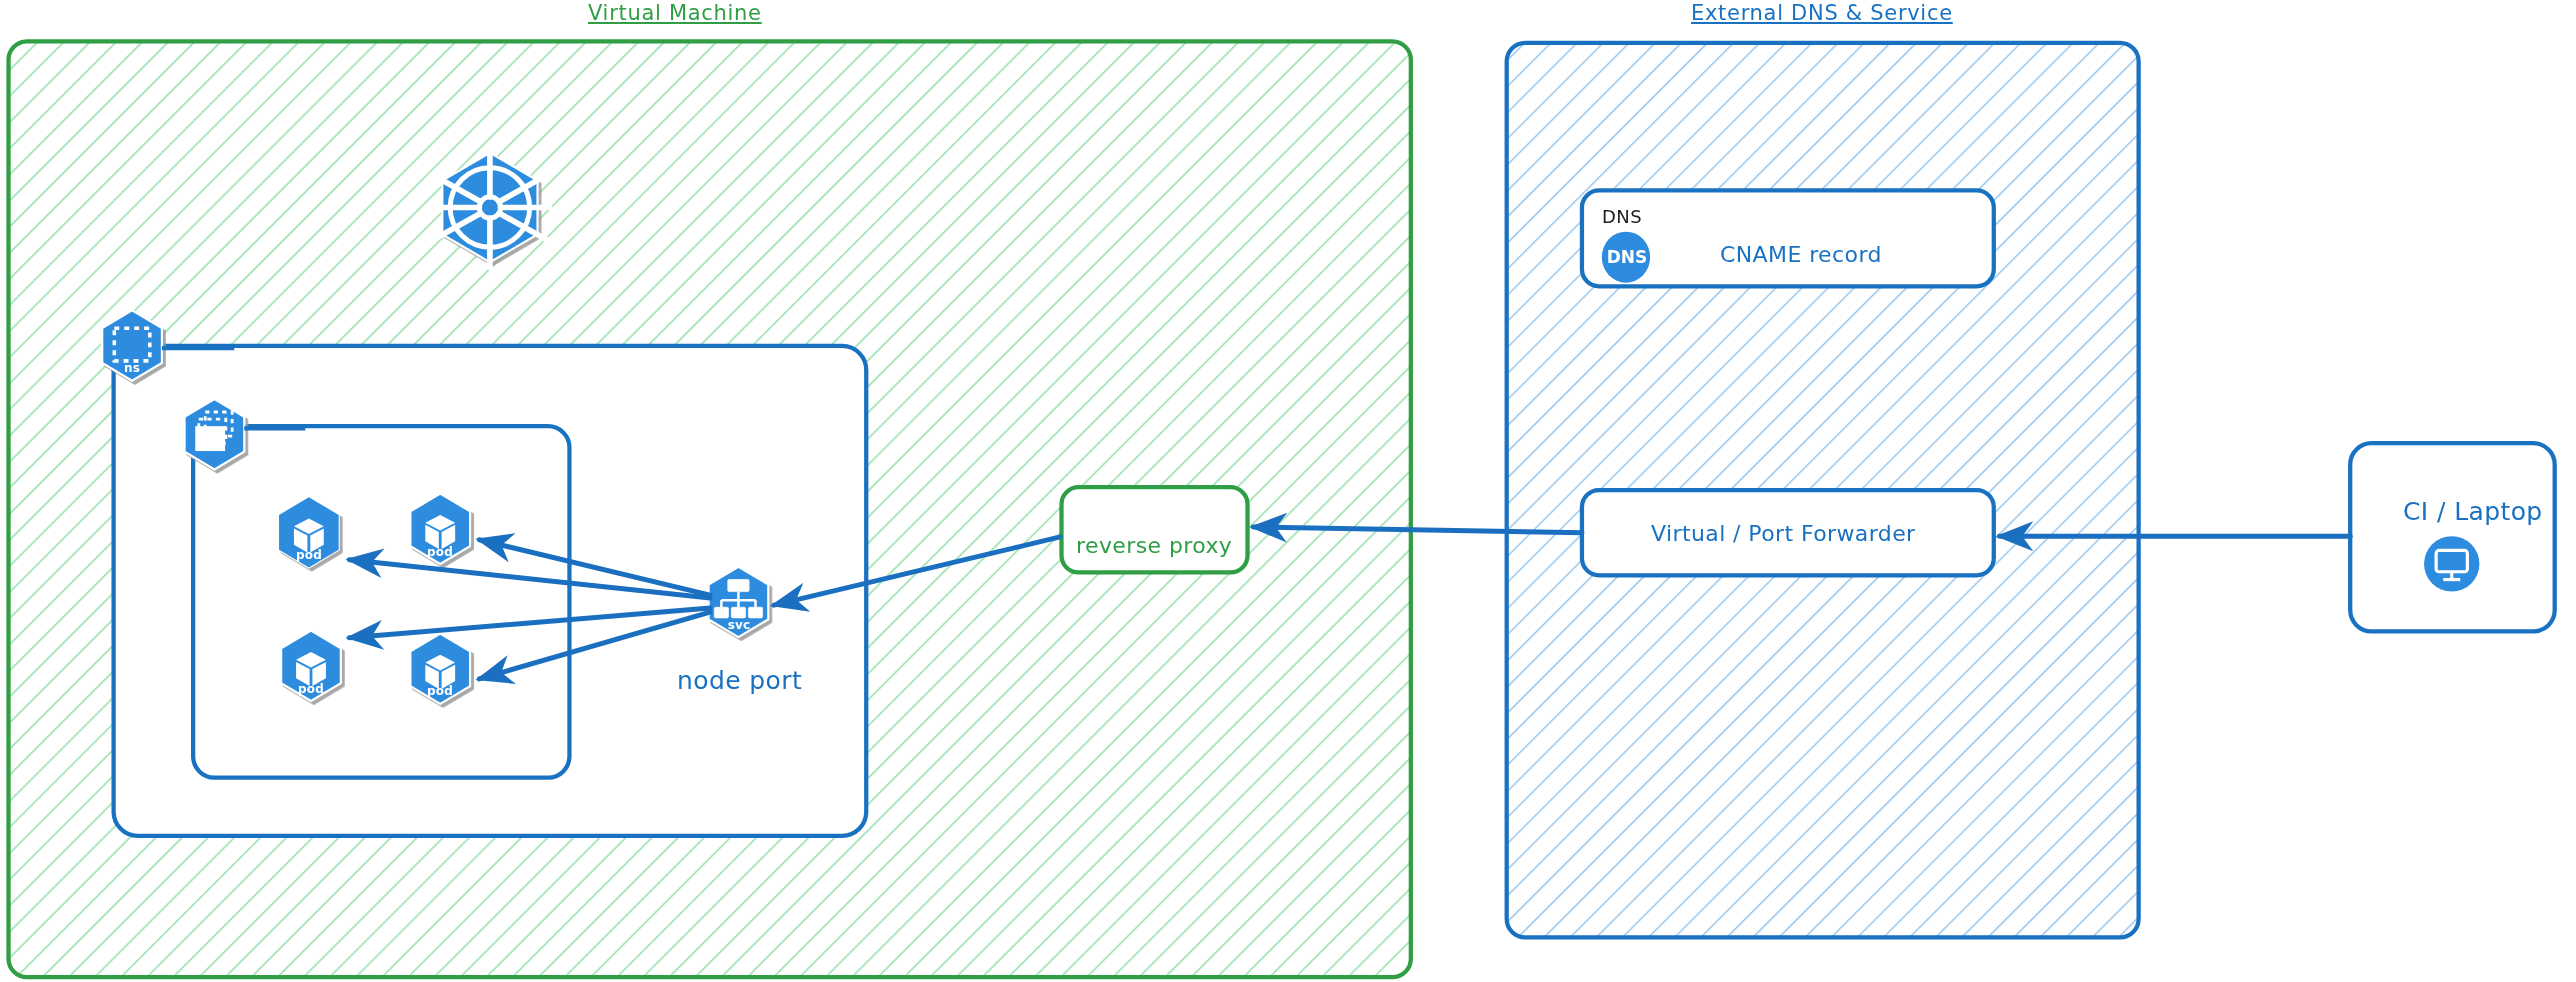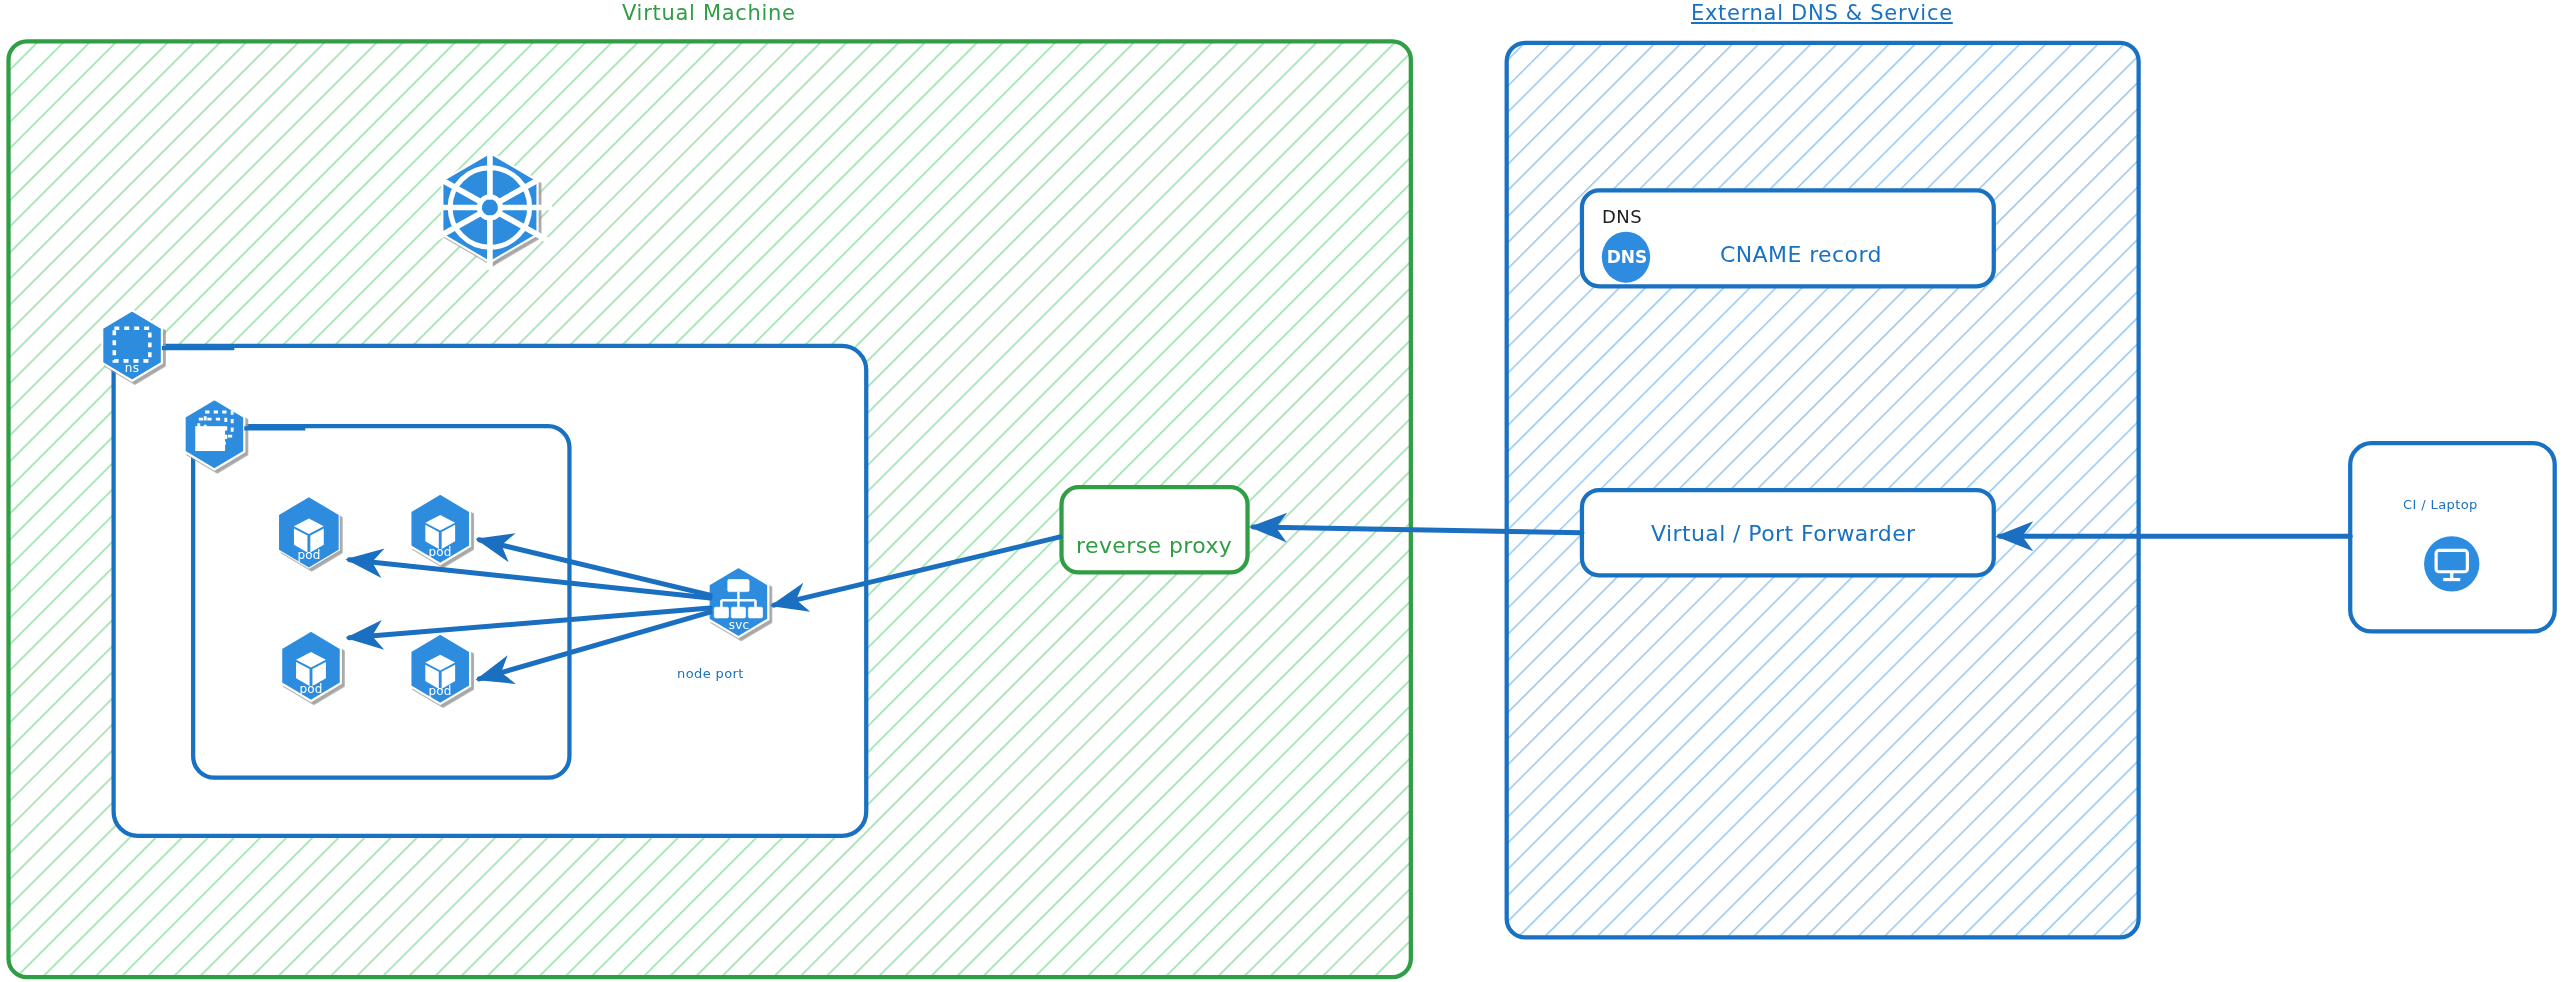--- a/index.html
+++ b/index.html
@@ -37,34 +37,34 @@
   .grp-title.green { color: #2f9e44; }
   .grp-title.blue  { color: #1971c2; text-decoration: underline; }
   .box-label {
     font-size: 22px;
     letter-spacing: 0.4px;
     text-align: right;
   }
   .box-label.green { color: #2f9e44; }
   .box-label.blue  { color: #1971c2; }
   .small-label {
-    font-size: 13px;
+    font-size: 25px;
     color: #1971c2;
     letter-spacing: 0.4px;
   }
   .tag-label {
     font-size: 18px;
     color: #1e1e1e;
     letter-spacing: 0.4px;
   }
   .icon-cap {
     position: absolute;
     color: #ffffff;
     font-size: 12px;
-    font-weight: 400;
+    font-weight: 700;
     text-align: center;
     pointer-events: none;
     letter-spacing: 0.2px;
   }
 </style>
 </head>
 <body>
 
 <div id="stage">
 
@@ -208,21 +208,21 @@
       <path d="M1000,856 L492,898" marker-end="url(#arrowBlue)"></path>
       <path d="M1000,862 L675,956" marker-end="url(#arrowBlue)"></path>
     </g>
 
     <g stroke="#1971c2" stroke-width="6" fill="none">
       <line x1="228" y1="490" x2="330" y2="490"></line>
       <line x1="344" y1="603" x2="430" y2="603"></line>
     </g>
   </svg>
 
-  <div class="lbl grp-title green" style="left:622px; top:1.4px;">Virtual Machine</div>
+  <div class="lbl grp-title green" style="left:588px; top:1.4px;text-decoration:underline;">Virtual Machine</div>
 
   <div class="lbl grp-title blue" style="left:1691px; top:1.4px;">External DNS &amp; Service</div>
 
   <div class="icon-cap" style="left:102px; top:361px; width:60px;">ns</div>
 
   <div class="icon-cap" style="left:185px; top:429px; width:60px;">rs</div>
 
   <div class="icon-cap" style="left:279px; top:548px; width:60px;">pod</div>
   <div class="icon-cap" style="left:410px; top:545px; width:60px;">pod</div>
   <div class="icon-cap" style="left:281px; top:682px; width:60px;">pod</div>

